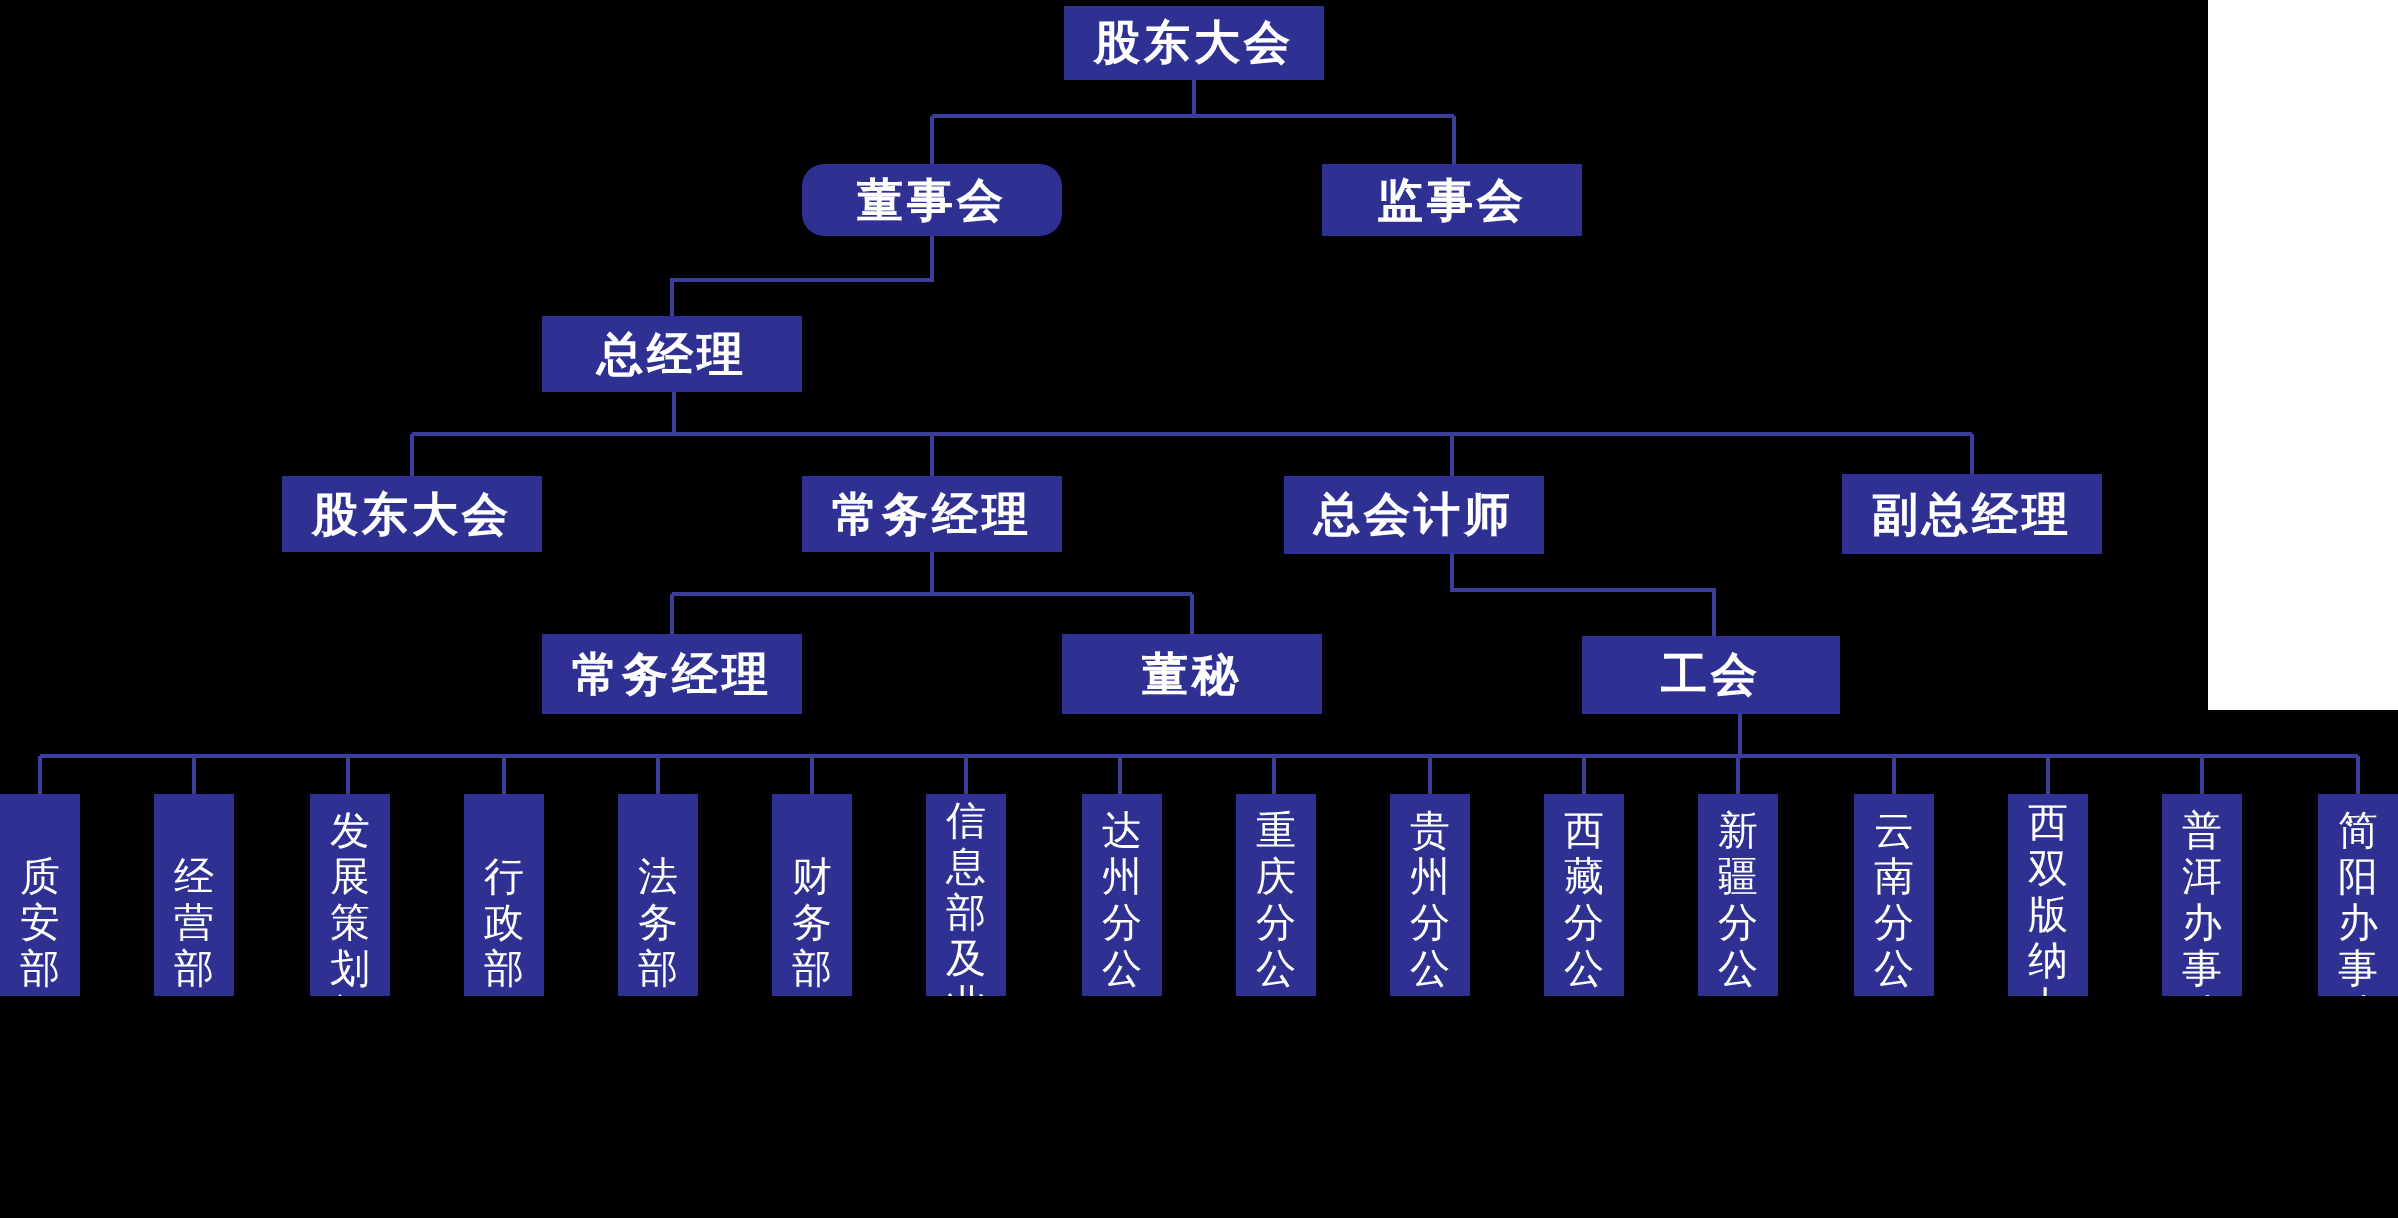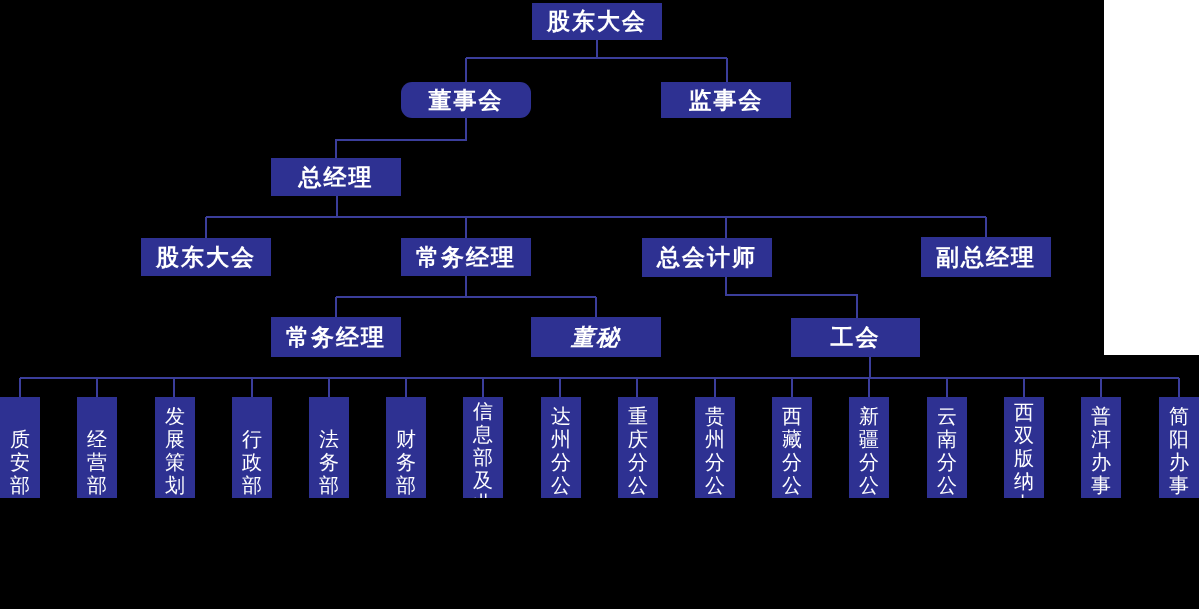--- a/index.html
+++ b/index.html
@@ -96,21 +96,21 @@
   <div id="nodes">
       <div class="node h" style="left: 532px; top: 3px; width: 130px; height: 37px;">股东大会</div>
       <div class="node h" style="left: 401px; top: 82px; width: 130px; height: 36px; border-radius: 11px;">董事会</div>
       <div class="node h" style="left: 661px; top: 82px; width: 130px; height: 36px;">监事会</div>
       <div class="node h" style="left: 271px; top: 158px; width: 130px; height: 38px;">总经理</div>
       <div class="node h" style="left: 141px; top: 238px; width: 130px; height: 38px;">股东大会</div>
       <div class="node h" style="left: 401px; top: 238px; width: 130px; height: 38px;">常务经理</div>
       <div class="node h" style="left: 642px; top: 238px; width: 130px; height: 39px;">总会计师</div>
       <div class="node h" style="left: 921px; top: 237px; width: 130px; height: 40px;">副总经理</div>
       <div class="node h" style="left: 271px; top: 317px; width: 130px; height: 40px;">常务经理</div>
-      <div class="node h" style="left: 531px; top: 317px; width: 130px; height: 40px; font-style: italic;">董秘</div>
+      <div class="node h" style="left: 531px; top: 317px; width: 130px; height: 40px;">董秘</div>
       <div class="node h" style="left: 791px; top: 318px; width: 129px; height: 39px;">工会</div>
       <div class="node v" style="left: 0px; top: 397px; width: 40px; height: 130px;">质
 安
 部</div>
       <div class="node v" style="left: 77px; top: 397px; width: 40px; height: 130px;">经
 营
 部</div>
       <div class="node v" style="left: 155px; top: 397px; width: 40px; height: 130px;">发
 展
 策

